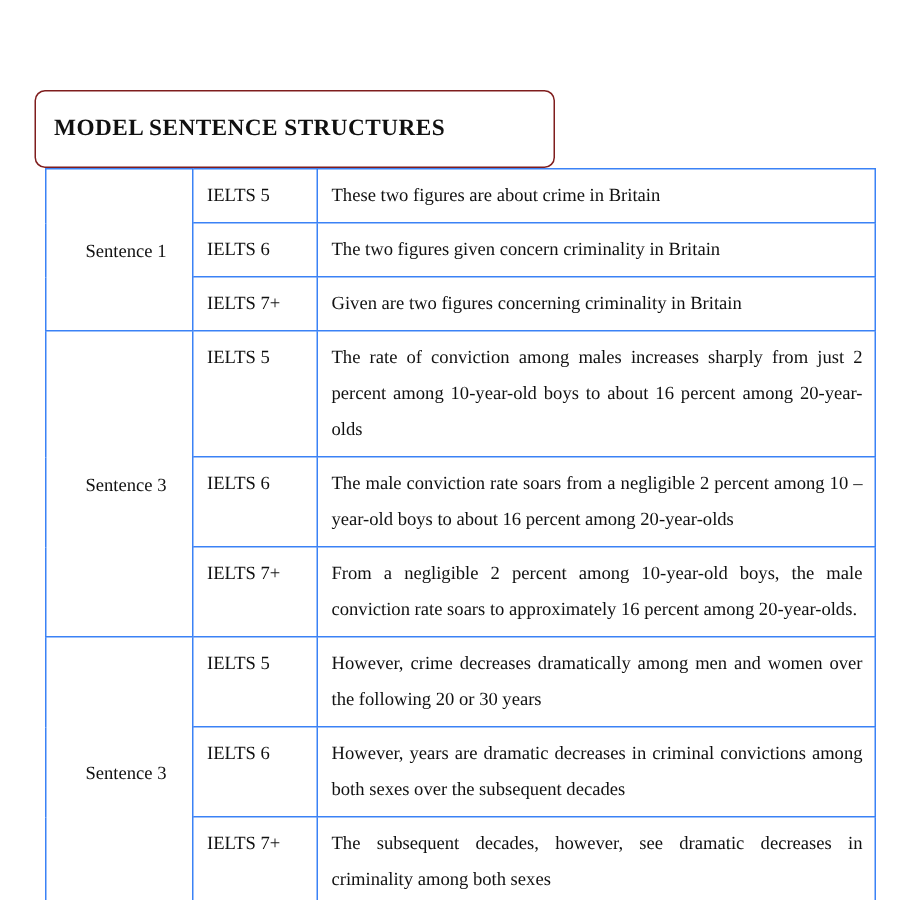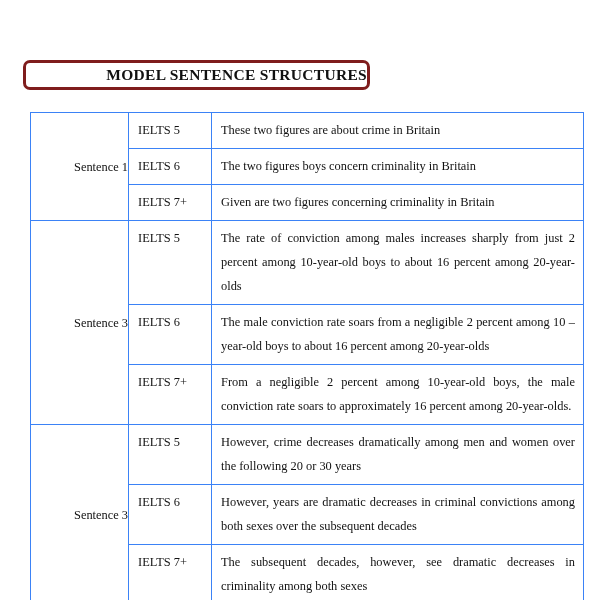--- a/index.html
+++ b/index.html
@@ -15,27 +15,26 @@
     position: relative;
     overflow: hidden;
   }
 
   
   #title-box {
     position: absolute;
     left: 23px;
     top: 60px;
     width: 347px;
-    height: 30px;
+    height: 52px;
     box-sizing: border-box;
-    border: 3px solid #7f1d1d;
+    border: 1px solid #7f1d1d;
     border-radius: 7px;
     display: flex;
     align-items: center;
-    justify-content: flex-end;
   }
   #title-text {
     font-size: 15.5px;
     font-weight: bold;
     letter-spacing: 0.3px;
     padding-left: 12px;
     white-space: nowrap;
   }
 
   
@@ -52,21 +51,21 @@
     border: 1px solid #3b82f6;
     vertical-align: top;
     padding: 0;
   }
   .col-label   { width: 98px;  }
   .col-level   { width: 83px;  }
   .col-content { width: 372px; }
 
   .label-cell {
     vertical-align: middle !important;
-    text-align: right;
+    text-align: center;
     padding-left: 9px !important;
   }
   .level-cell {
     padding: 5px 0 5px 9px !important;
     white-space: nowrap;
   }
   .content-cell {
     padding: 5px 8px 6px 9px !important;
     text-align: justify;
     text-justify: inter-word;
@@ -92,21 +91,21 @@
   </colgroup>
   <tbody>
 
     <tr>
       <td class="label-cell" rowspan="3">Sentence 1</td>
       <td class="level-cell">IELTS 5</td>
       <td class="content-cell">These two figures are about crime in Britain</td>
     </tr>
     <tr>
       <td class="level-cell">IELTS 6</td>
-      <td class="content-cell">The two figures boys concern criminality in Britain</td>
+      <td class="content-cell">The two figures given concern criminality in Britain</td>
     </tr>
     <tr>
       <td class="level-cell">IELTS 7+</td>
       <td class="content-cell">Given are two figures concerning criminality in Britain</td>
     </tr>
 
     <tr>
       <td class="label-cell" rowspan="3">Sentence 3</td>
       <td class="level-cell">IELTS 5</td>
       <td class="content-cell">The rate of conviction among males increases sharply from just 2 percent among 10-year-old boys to about 16 percent among 20-year-olds</td>

